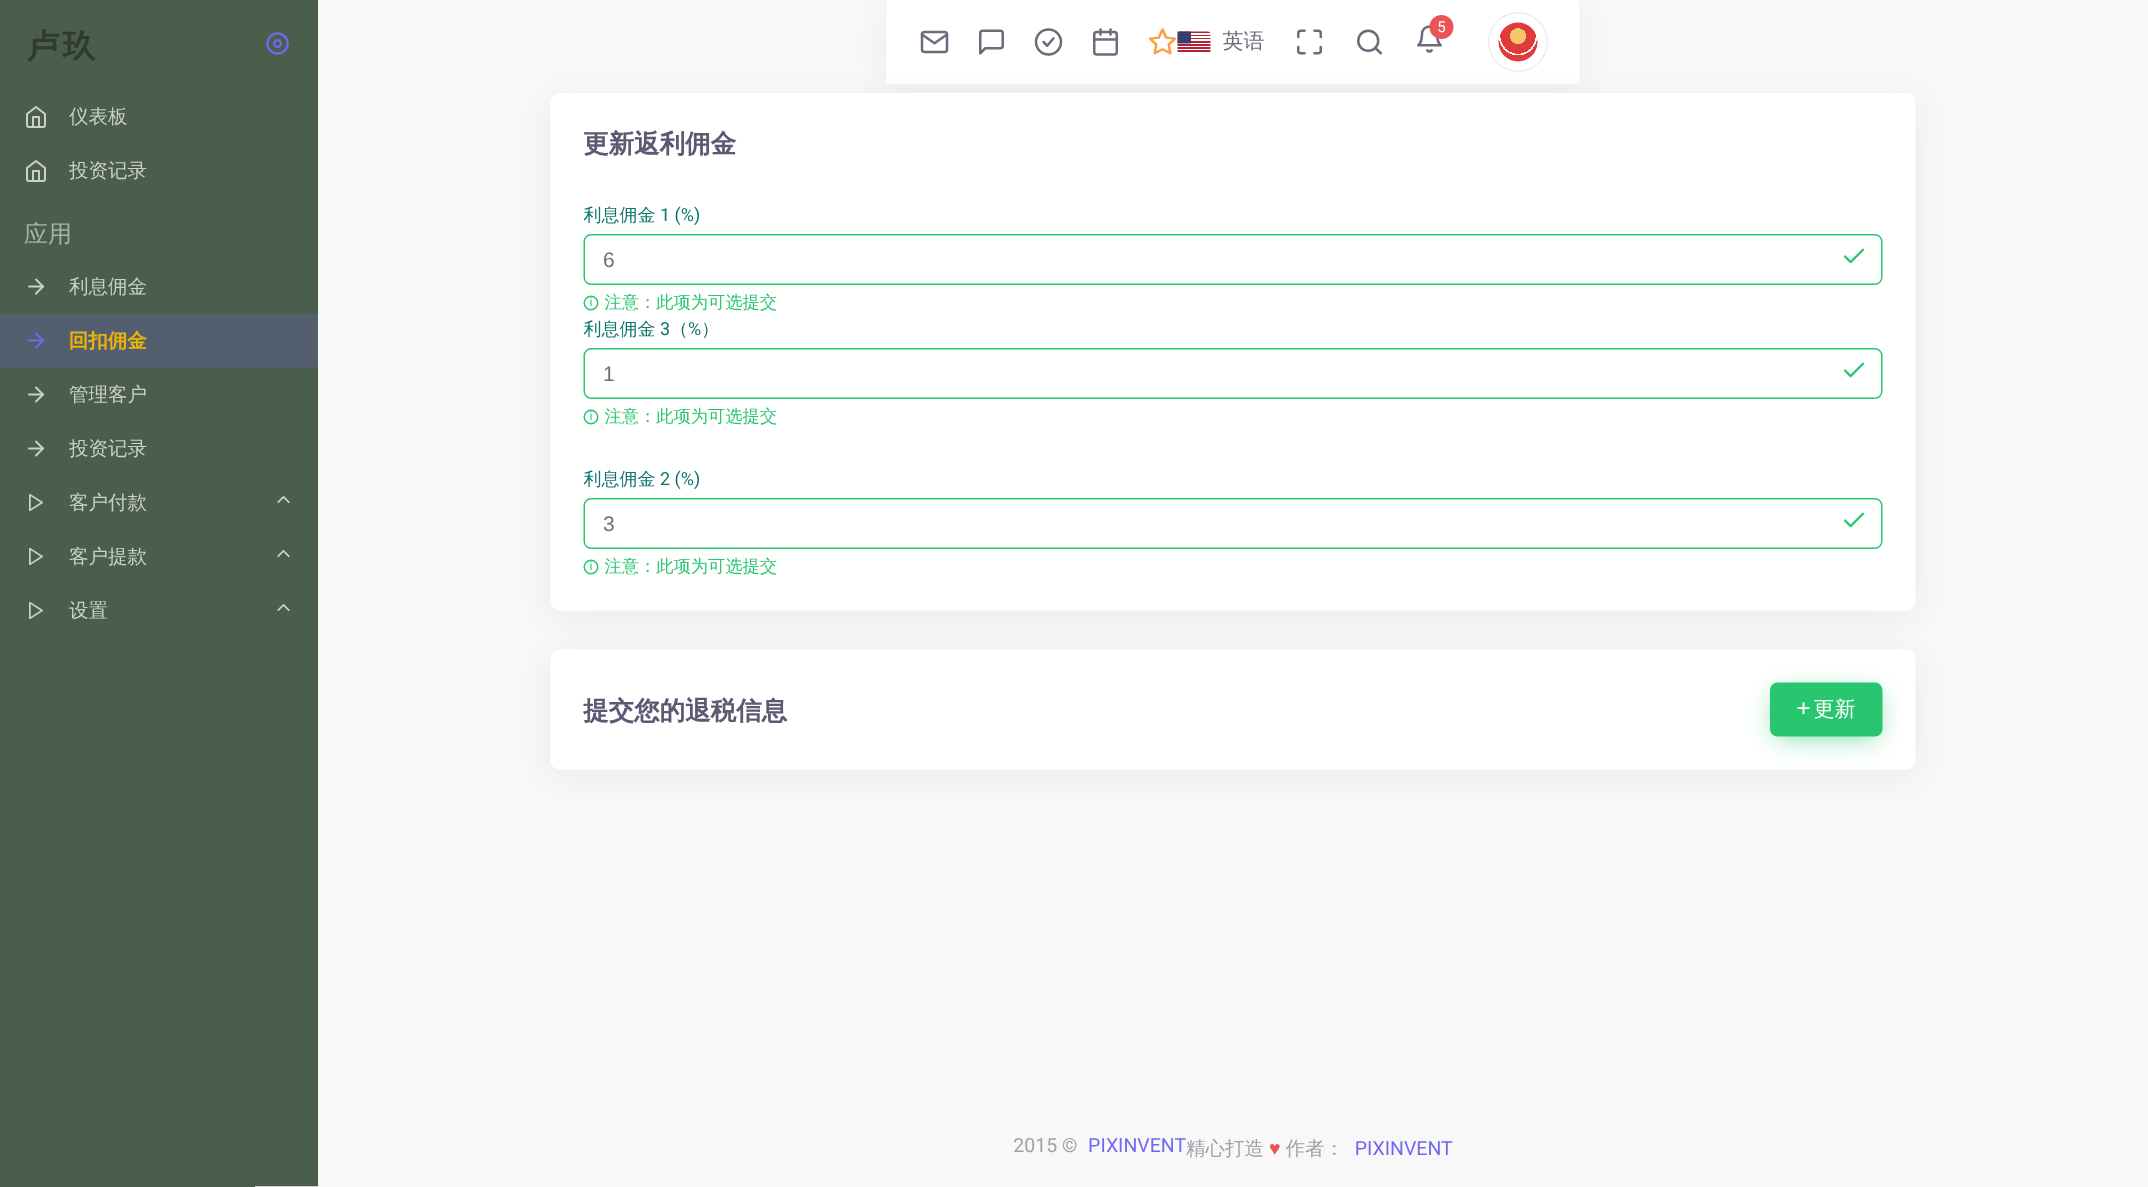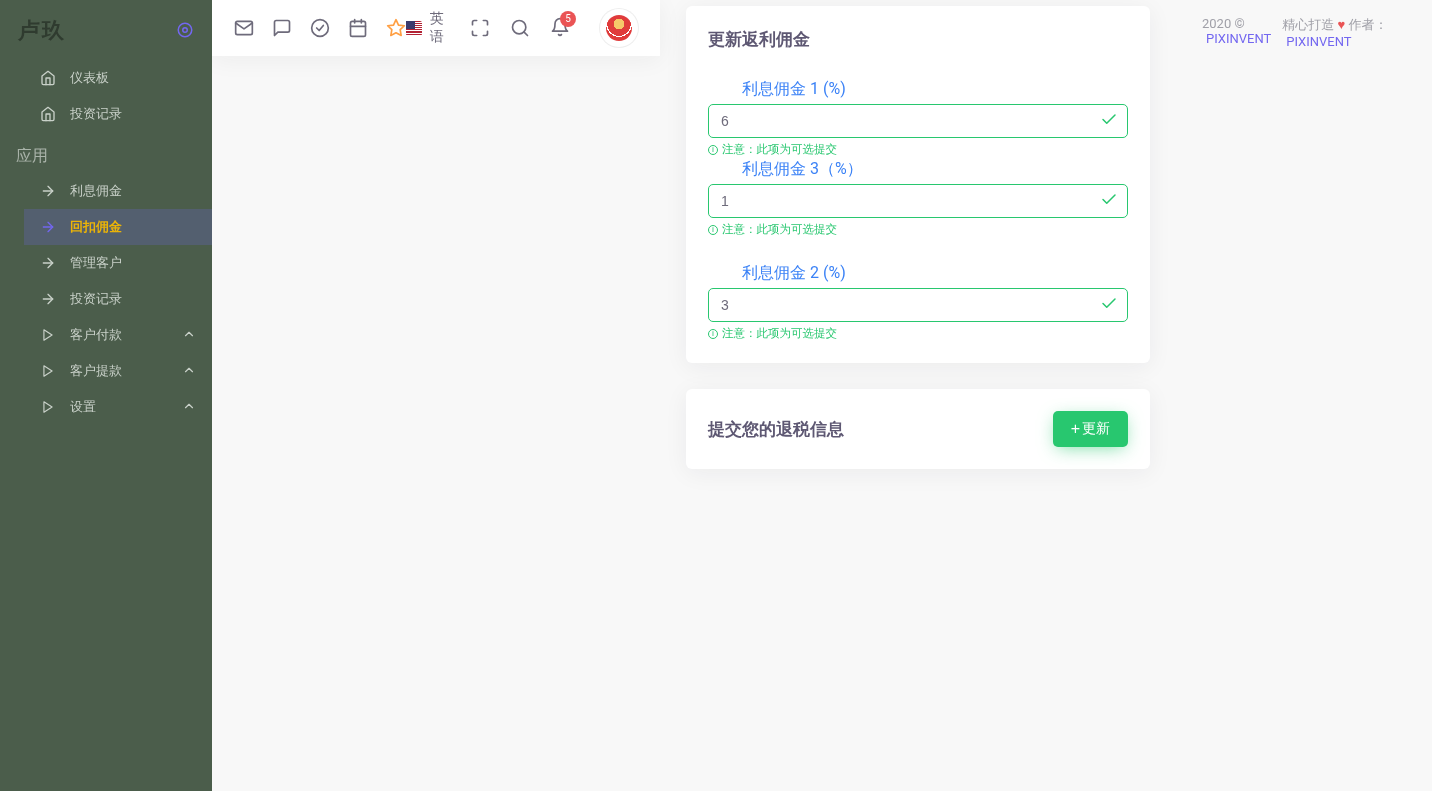--- a/index.html
+++ b/index.html
@@ -4,28 +4,28 @@
 <style>
   * { box-sizing: border-box; margin: 0; padding: 0; }
   body { font-family: -apple-system, BlinkMacSystemFont, "Segoe UI", Roboto, "Helvetica Neue", Arial, sans-serif; background: #f8f8f8; color: #6e6b7b; font-size: 14px; }
   .app { display: flex; min-height: 100vh; }
   
   .sidebar { width: 212px; background: #4b5d4b; color: #c9d1c9; flex-shrink: 0; position: relative; }
   .sidebar-header { display: flex; align-items: center; justify-content: space-between; padding: 16px 18px 8px 18px; }
   .brand { font-size: 22px; font-weight: 600; color: #2f3b2f; letter-spacing: 2px; }
   .pin-icon { color: #7367f0; }
   .nav { padding-top: 6px; }
-  .nav-item { display: flex; align-items: center; padding: 9px 16px; cursor: pointer; font-size: 13px; color: #c9d1c9; gap: 14px; position: relative; margin-left: 24px; }
+  .nav-item { display: flex; align-items: center; padding: 9px 16px; cursor: pointer; font-size: 13px; color: #c9d1c9; gap: 14px; position: relative; }
   .nav-item .nav-icon { width: 16px; display: inline-flex; justify-content: center; }
   .nav-item.active { background: rgba(115,103,240,0.22); color: #eab308; font-weight: bold; }
   .nav-item.active .nav-icon svg { stroke: #7367f0; }
   .section-title { font-size: 16px; color: #a9b3a9; padding: 14px 16px 6px; }
   .chevron { margin-left: auto; }
   
-  .main { flex: 1; display: flex; flex-direction: row; min-width: 0; }
+  .main { flex: 1; display: flex; flex-direction: column; min-width: 0; align-items: center; }
   .topbar { height: 56px; background: #fff; display: flex; align-items: center; padding: 0 22px; box-shadow: 0 4px 24px 0 rgba(34,41,47,.05); }
   .topbar-left { display: flex; gap: 18px; align-items: center; }
   .top-icon { color: #6e6b7b; cursor: pointer; display: inline-flex; }
   .top-icon.star svg { stroke: #ff9f43; }
   .topbar-right { margin-left: auto; display: flex; align-items: center; gap: 20px; }
   .lang { display: flex; align-items: center; gap: 8px; cursor: pointer; }
   .flag { width: 22px; height: 15px; background: linear-gradient(to bottom, #b22234 0 7%, #fff 7% 14%, #b22234 14% 21%, #fff 21% 28%, #b22234 28% 35%, #fff 35% 42%, #b22234 42% 49%, #fff 49% 56%, #b22234 56% 63%, #fff 63% 70%, #b22234 70% 77%, #fff 77% 84%, #b22234 84% 91%, #fff 91% 100%); position: relative; border-radius: 2px; }
   .flag::before { content: ""; position: absolute; left: 0; top: 0; width: 9px; height: 8px; background: #3c3b6e; }
   .bell-wrap { position: relative; cursor: pointer; }
   .badge { position: absolute; top: -6px; right: -6px; background: #ea5455; color: #fff; font-size: 10px; min-width: 16px; height: 16px; border-radius: 8px; display: flex; align-items: center; justify-content: center; padding: 0 3px; }
@@ -34,21 +34,21 @@
   .user-text .uname { font-size: 13px; color: #f8f8f8; }
   .user-text .urole { font-size: 11px; color: #f8f8f8; }
   .avatar { width: 38px; height: 38px; border-radius: 50%; background: #fff; display: flex; align-items: center; justify-content: center; box-shadow: 0 0 0 1px #eee; }
   .avatar-inner { width: 26px; height: 26px; border-radius: 50%; background: radial-gradient(circle at 50% 35%, #f6c76a 0 25%, #e03b3b 25% 55%, #fff 55% 60%, #e03b3b 60% 100%); position: relative; }
   
   .content { padding: 6px 26px 0 26px; flex: 1; }
   .card { background: #fff; border-radius: 6px; box-shadow: 0 4px 24px 0 rgba(34,41,47,.06); padding: 22px 22px; margin-bottom: 26px; }
   .card-title { font-size: 17px; color: #5e5873; margin-bottom: 28px; }
   .form-row { display: flex; gap: 26px; flex-wrap: wrap; }
   .form-group { flex: 1 1 540px; min-width: 420px; margin-bottom: 0; }
-  .label { font-size: 16px; color: #3b82f6; margin-bottom: 4px; display: block; margin-left: 34px; }
+  .label { font-size: 12px; color: #0f766e; margin-bottom: 4px; display: block; }
   .input-wrap { position: relative; }
   .input { width: 100%; border: 1px solid #28c76f; border-radius: 5px; padding: 8px 36px 8px 12px; font-size: 14px; color: #6e6b7b; outline: none; background: #fff; }
   .check-icon { position: absolute; right: 10px; top: 50%; transform: translateY(-50%); color: #28c76f; }
   .hint { font-size: 11.5px; color: #28c76f; margin-top: 4px; display: flex; align-items: center; gap: 4px; }
   .hint-icon { width: 10px; height: 10px; border: 1px solid #28c76f; border-radius: 50%; display: inline-flex; align-items: center; justify-content: center; font-size: 8px; line-height: 1; }
   .submit-row { display: flex; align-items: center; justify-content: space-between; }
   .btn-update { background: #28c76f; color: #fff; border: none; border-radius: 5px; padding: 9px 18px; font-size: 14px; cursor: pointer; display: inline-flex; align-items: center; gap: 2px; box-shadow: 0 4px 18px -4px rgba(40,199,111,.65); }
   .plus { font-size: 16px; line-height: 1; }
   
   .footer { padding: 16px 26px; display: flex; justify-content: space-between; font-size: 13px; color: #a0a0a8; }
@@ -303,21 +303,21 @@
           <button class="btn-update">
             <span class="plus">+</span>
               <span>更新</span>
           </button>
         </div>
       </div>
     </div>
 
     <div class="footer">
       <div>
-        <span>2020 ©</span>
+        <span>2015 ©</span>
         <a href="#">PIXINVENT</a>
       </div>
       <div>
         <span>精心打造</span>
         <span class="heart">♥</span>
         <span>作者：</span>
         <a href="#">PIXINVENT</a>
       </div>
     </div>
   </div>

